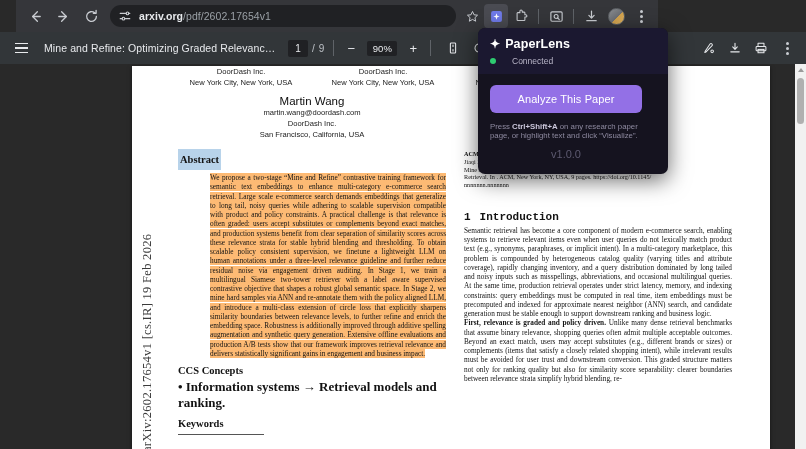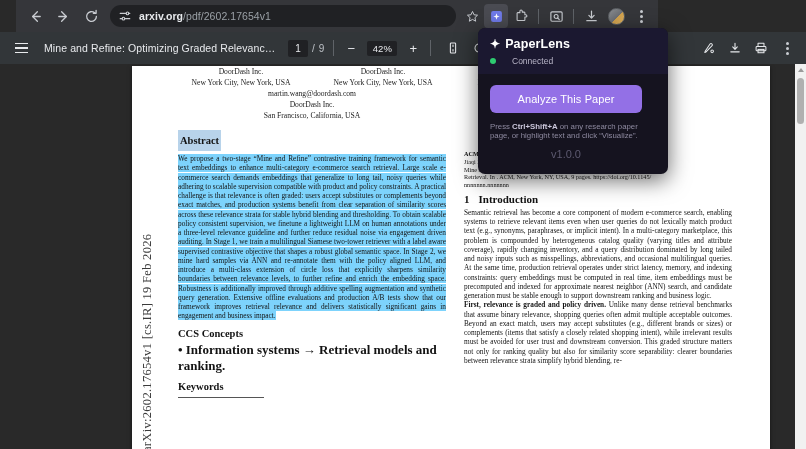--- a/index.html
+++ b/index.html
@@ -115,43 +115,44 @@
     letter-spacing: 0.3px;
     white-space: nowrap;
   }
 
   .cols {
     position: absolute; left: 46px; top: 0px; right: 10px; bottom: 0;
     display: flex; gap: 18px;
   }
   .col { width: 268px; font-family: "Liberation Serif", serif; color: #131313; }
 
-  .auth-block { text-align: center; font-family: Liberation Serif, serif; }
+  .auth-block { text-align: center; font-family: Liberation Sans, sans-serif; }
   .auth-row { display: flex; gap: 16px; }
   .auth-cell { width: 126px; text-align: center; }
   .auth-aff { font-size: 7.6px; line-height: 11px; color: #1a1a1a; }
   .auth-name { font-size: 11.5px; margin-top: 7px; color: #0d0d0d; }
   .auth-mail { font-size: 7.6px; line-height: 11px; color: #1a1a1a; }
 
   .sec-h {
     font-size: 10.5px; font-weight: 700; margin: 7px 0 3px 0;
     font-family: "Liberation Serif", serif;
   }
   .sec-h.num { font-size: 11px; }
   .sec-h.num .n { margin-right: 9px; }
 
   .body-txt {
     font-size: 7.3px; line-height: 9.25px; text-align: justify;
     font-family: "Liberation Serif", serif; color: #131313;
     hyphens: auto;
   }
   .highlighted {
-    background: #7dd3fc;
+    background: #fdba74;
     display: inline;
     box-decoration-break: clone;
+    margin-left: 32px;
     -webkit-box-decoration-break: clone;
   }
   .abs-head-hl { background: #b8d3ea; display:inline-block; padding: 5px 2px;}
   .bullet-line { font-size: 13px; font-weight: 700; font-family:"Liberation Serif", serif; }
   .kw-txt { font-size: 7.3px; line-height: 9.4px; font-family:"Liberation Serif", serif; }
   .acm-ref { font-size: 6.2px; line-height: 7.8px; font-family:"Liberation Serif", serif; color:#131313;}
   .acm-ref b { font-weight: 700; }
   .hrule { width: 86px; height: 1px; background: #555; margin: 5px 0 3px 0; }
 
   
@@ -308,21 +309,21 @@
   <div class="pagebox">
     <input class="page-input" value="1" style="">
     <span>/</span>
     <span>9</span>
   </div>
 
   <span class="tb-sep"></span>
 
   <div class="zoom-group">
     <span class="zbtn">−</span>
-    <span class="zoom-val">42%</span>
+    <span class="zoom-val">90%</span>
     <span class="zbtn">+</span>
   </div>
 
   <span class="tb-sep"></span>
 
   <div class="tb-icon">
     <svg width="14" height="14" viewBox="0 0 16 16" fill="none" stroke="currentColor" stroke-width="1.2">
       <rect x="5" y="2.2" width="6" height="11.6" rx="1"></rect>
       <path d="M8 4.6 V6.2 M8 9.8 V11.4" stroke-linecap="round"></path>
     </svg>
@@ -386,20 +387,21 @@
             <div class="auth-cell">
               <div class="auth-aff">DoorDash Inc.</div>
               <div class="auth-aff">New York City, New York, USA</div>
             </div>
             <div class="auth-cell">
               <div class="auth-aff">DoorDash Inc.</div>
               <div class="auth-aff">New York City, New York, USA</div>
             </div>
           </div>
           <div style="width:126px; margin:0 auto;">
+            <div class="auth-name">Martin Wang</div>
             <div class="auth-mail">martin.wang@doordash.com</div>
             <div class="auth-mail">DoorDash Inc.</div>
             <div class="auth-mail">San Francisco, California, USA</div>
           </div>
         </div>
 
         <div class="sec-h" style="margin-top:9px;">
           <span class="abs-head-hl">Abstract</span>
         </div>
         <div class="body-txt"><span class="highlighted">We propose a two-stage “Mine and Refine” contrastive training framework for semantic text embeddings to enhance multi-category e-commerce search retrieval. Large scale e-commerce search demands embeddings that generalize to long tail, noisy queries while adhering to scalable supervision compatible with product and policy constraints. A practical challenge is that relevance is often graded: users accept substitutes or complements beyond exact matches, and production systems benefit from clear separation of similarity scores across these relevance strata for stable hybrid blending and thresholding. To obtain scalable policy consistent supervision, we finetune a lightweight LLM on human annotations under a three-level relevance guideline and further reduce residual noise via engagement driven auditing. In Stage 1, we train a multilingual Siamese two-tower retriever with a label aware supervised contrastive objective that shapes a robust global semantic space. In Stage 2, we mine hard samples via ANN and re-annotate them with the policy aligned LLM, and introduce a multi-class extension of circle loss that explicitly sharpens similarity boundaries between relevance levels, to further refine and enrich the embedding space. Robustness is additionally improved through additive spelling augmentation and synthetic query generation. Extensive offline evaluations and production A/B tests show that our framework improves retrieval relevance and delivers statistically significant gains in engagement and business impact.</span></div>
@@ -429,21 +431,21 @@
         </div>
 
         <div style="margin-top:10px;">
           <div class="acm-ref"><b>ACM Reference Format:</b></div>
           <div class="acm-ref">Jiaqi Xi, Raghav Saboo, Li</div>
           <div class="acm-ref">Mine and Refine: Optim</div>
           <div class="acm-ref">Retrieval. In . ACM, New York, NY, USA, 9 pages. https://doi.org/10.1145/</div>
           <div class="acm-ref">nnnnnnn.nnnnnnn</div>
         </div>
 
-        <div class="sec-h num" style="margin-top:4px;">
+        <div class="sec-h num" style="margin-top:22px;font-family:Liberation Mono, monospace;">
           <span class="n">1</span><span>Introduction</span>
         </div>
         <div class="body-txt">Semantic retrieval has become a core component of modern e-commerce search, enabling systems to retrieve relevant items even when user queries do not lexically match product text (e.g., synonyms, paraphrases, or implicit intent). In a multi-category marketplace, this problem is compounded by heterogeneous catalog quality (varying titles and attribute coverage), rapidly changing inventory, and a query distribution dominated by long tailed and noisy inputs such as misspellings, abbreviations, and occasional multilingual queries. At the same time, production retrieval operates under strict latency, memory, and indexing constraints: query embeddings must be computed in real time, item embeddings must be precomputed and indexed for approximate nearest neighbor (ANN) search, and candidate generation must be stable enough to support downstream ranking and business logic.</div>
         <div class="body-txt"><b>First, relevance is graded and policy driven.</b><span> Unlike many dense retrieval benchmarks that assume binary relevance, shopping queries often admit multiple acceptable outcomes. Beyond an exact match, users may accept substitutes (e.g., different brands or sizes) or complements (items that satisfy a closely related shopping intent), while irrelevant results must be avoided for user trust and downstream conversion. This graded structure matters not only for ranking quality but also for similarity score separability: clearer boundaries between relevance strata simplify hybrid blending, re-</span></div>
       </div>
     </div>
   </div>
 </div>
 
 <div class="scrollbar">

